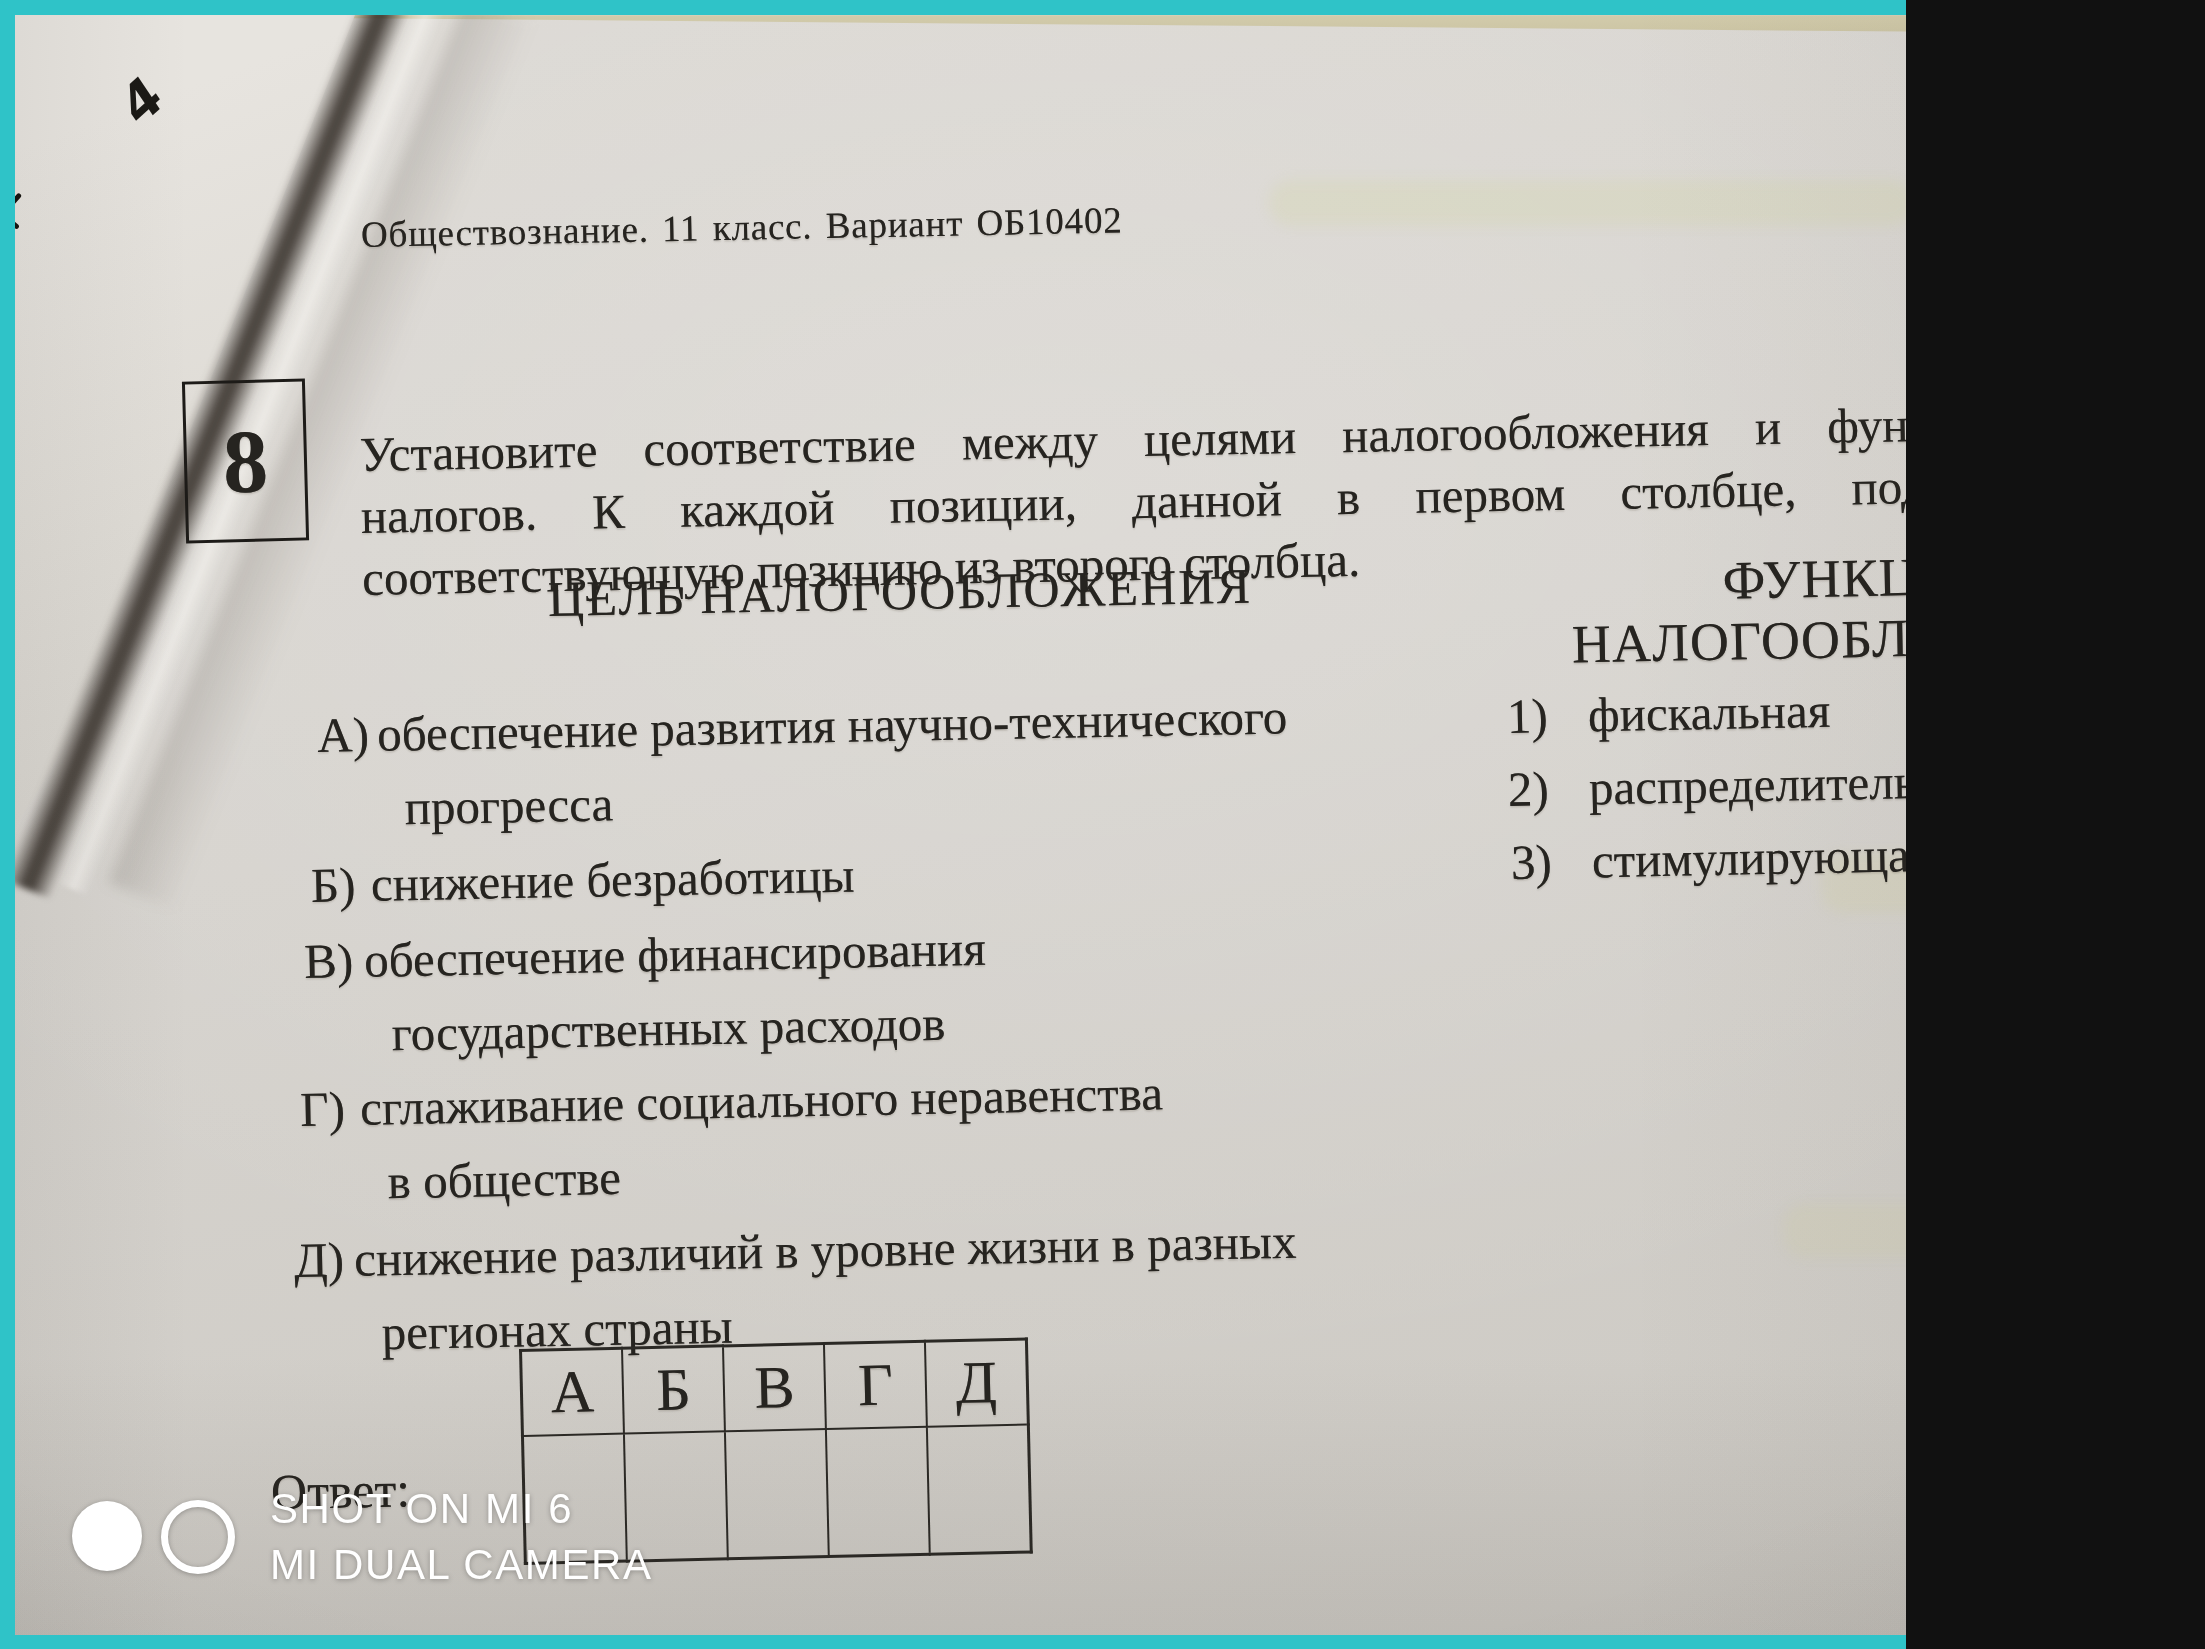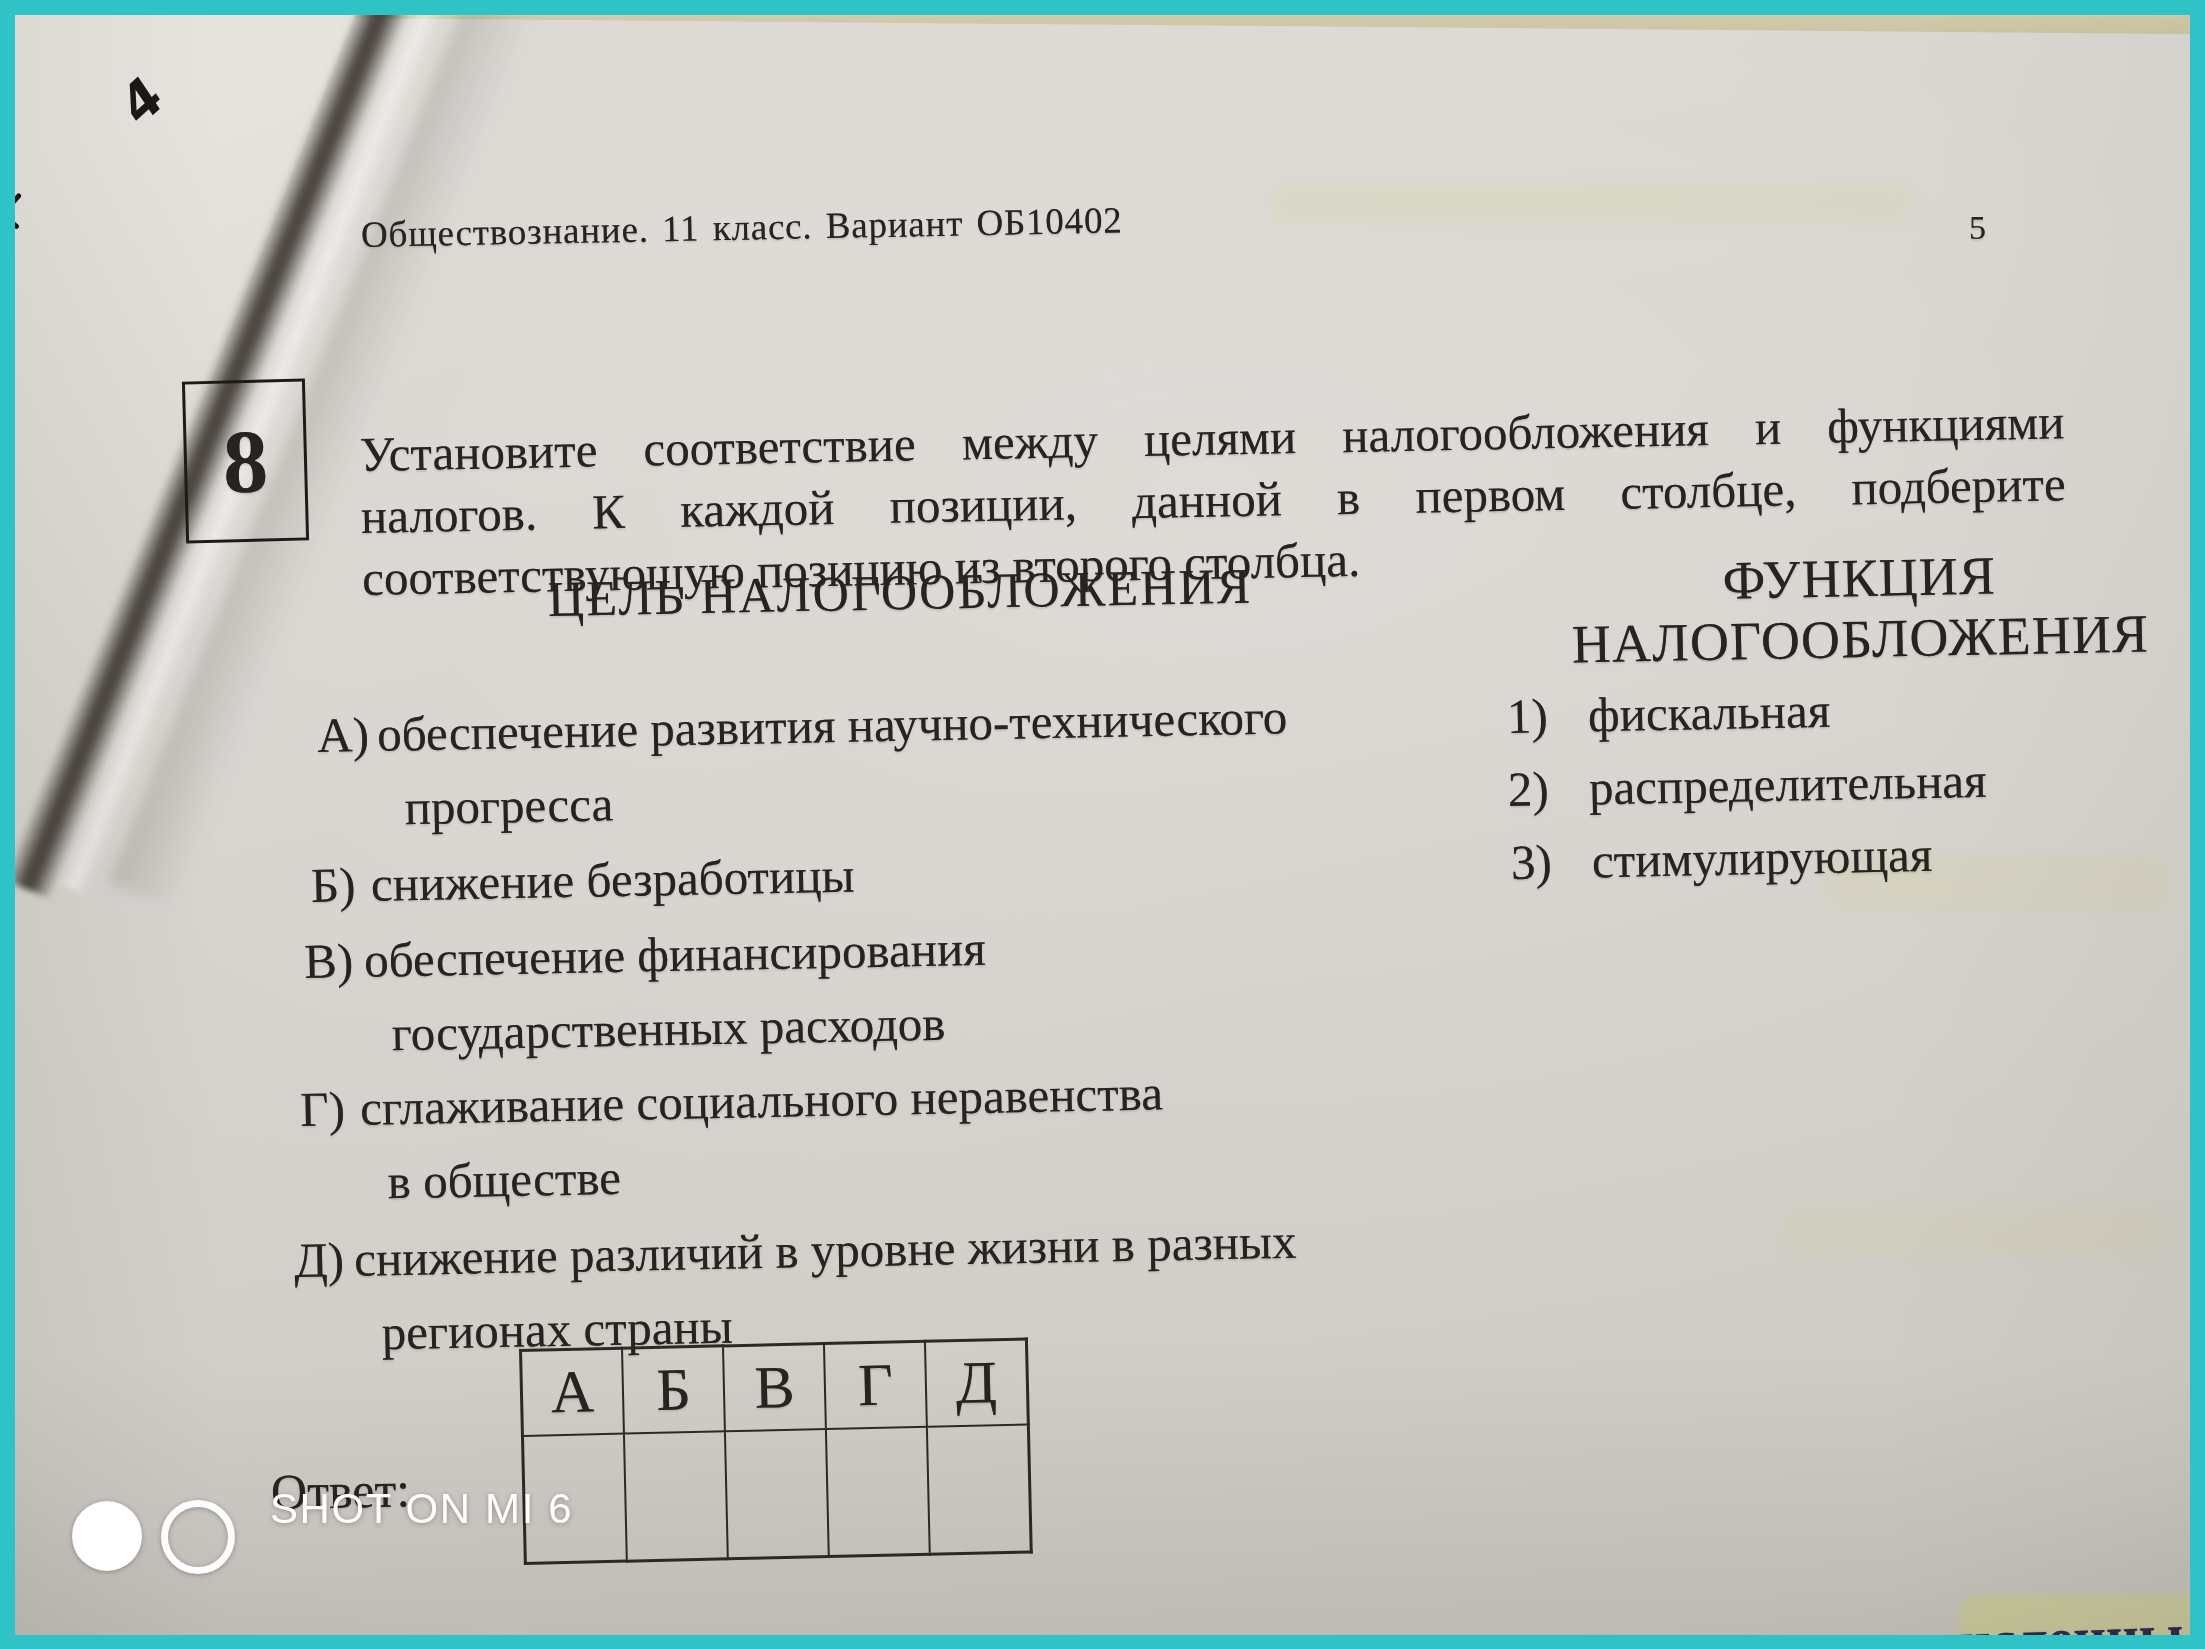--- a/index.html
+++ b/index.html
@@ -1,17 +1,17 @@
 <!DOCTYPE html>
 <html style="font-size:8.8px"><head>
 <meta charset="utf-8">
 <style>
   html,body{margin:0;padding:0;background:#111;}
   .photo{
-    position:relative;width:2205px;height:1650px;overflow:hidden;
+    position:relative;width:1906px;height:1650px;overflow:hidden;
     font-family:"Liberation Serif","DejaVu Serif",serif;
     background:
       radial-gradient(150% 110% at 55% 30%, rgba(255,255,255,0.16), rgba(255,255,255,0) 50%),
       linear-gradient(168deg,#dcd9d4 0%,#d6d3ce 45%,#ccc9c3 100%);
   }
   .abs{position:absolute;}
   .doc{color:#262420;text-shadow:0 0 0.5px rgba(38,36,32,0.55),0 1.6px 1.6px rgba(95,85,72,0.22);}
   .tilt{transform:rotate(-1.1deg);transform-origin:left center;}
 
   
@@ -201,16 +201,17 @@
   </tbody>
     </table>
 
   <div class="abs content fragment">из перечисленны</div>
 
   <div class="abs vignette"></div>
 
   <div class="abs wm wm-filled"></div>
   <div class="abs wm wm-ring"></div>
   <div class="abs wm wmtext wm1">SHOT ON MI 6</div>
+  <div class="abs wm wmtext wm2">MI DUAL CAMERA</div>
 
   <div class="abs frame"></div>
 </div>
 
 
 </body></html>

